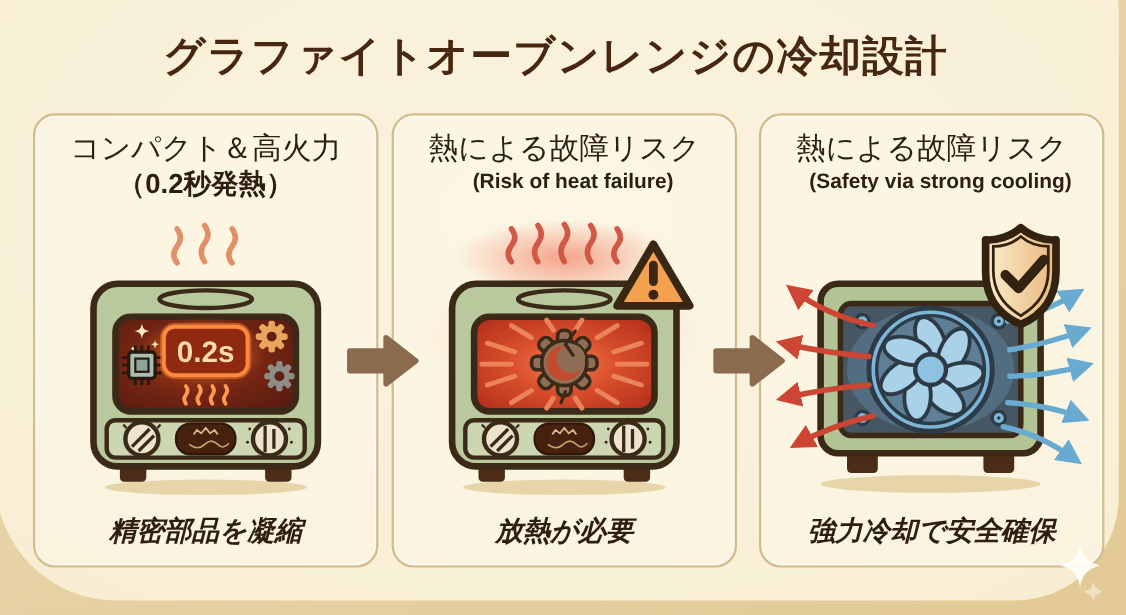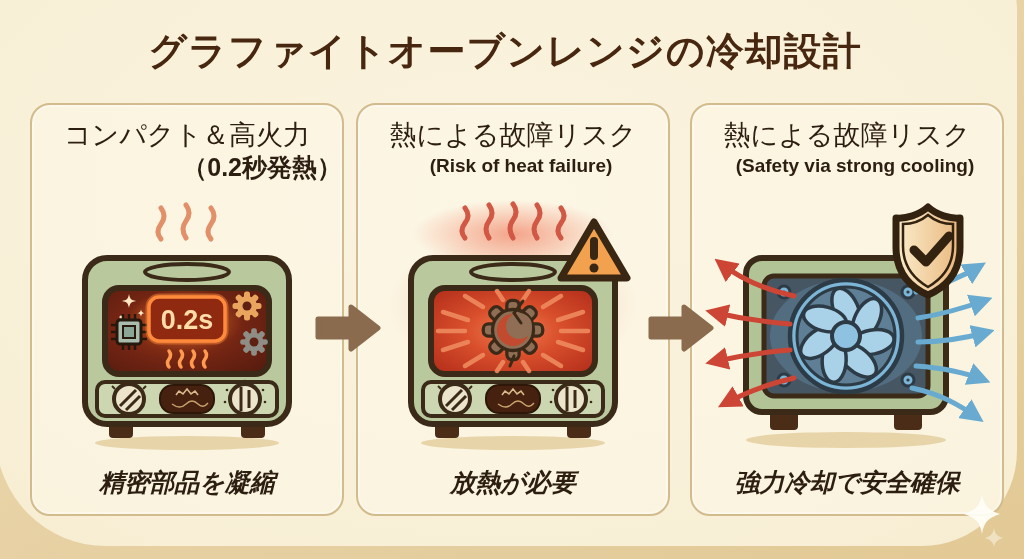--- a/index.html
+++ b/index.html
@@ -19,21 +19,21 @@
   }
   .panel{
     position:absolute;top:103px;width:310px;height:409px;
     border:2.5px solid #d2bb8c;border-radius:20px;
     background:rgba(255,252,242,0.35);
     box-shadow:inset 0 0 0 2px rgba(255,255,255,0.35);
   }
   .p1{left:30px}.p2{left:356px}.p3{left:690px}
   .panel-head{position:absolute;top:14px;left:0;width:100%;text-align:center;color:#2c1e11;}
   .panel-head .jp{font-size:27px;font-weight:400;line-height:1.22;}
-  .panel-head .sub-jp{font-size:25px;font-weight:800;line-height:1.22;text-align:right;}
+  .panel-head .sub-jp{font-size:25px;font-weight:800;line-height:1.22;}
   .panel-head .sub-en{font-size:19px;font-weight:700;margin-top:3px;padding-left:16px;}
   .caption{
     position:absolute;bottom:15px;left:0;width:100%;text-align:center;
     font-size:25px;font-weight:800;color:#2c1e11;font-style:italic;
   }
   .illus{position:absolute;top:95px;left:25px;width:260px;height:255px;}
   .illus3{position:absolute;top:95px;left:2px;width:300px;height:255px;}
   .flow-arrow{position:absolute;top:303px;width:66px;height:50px;}
   .fa1{left:315px}.fa2{left:648px}
   .corner-sparkle{position:absolute;left:960px;top:492px;width:48px;height:56px;}

